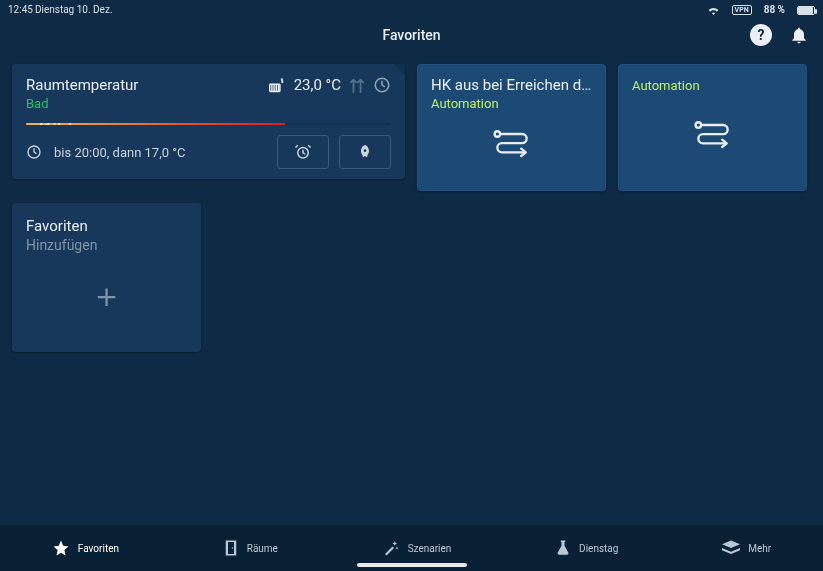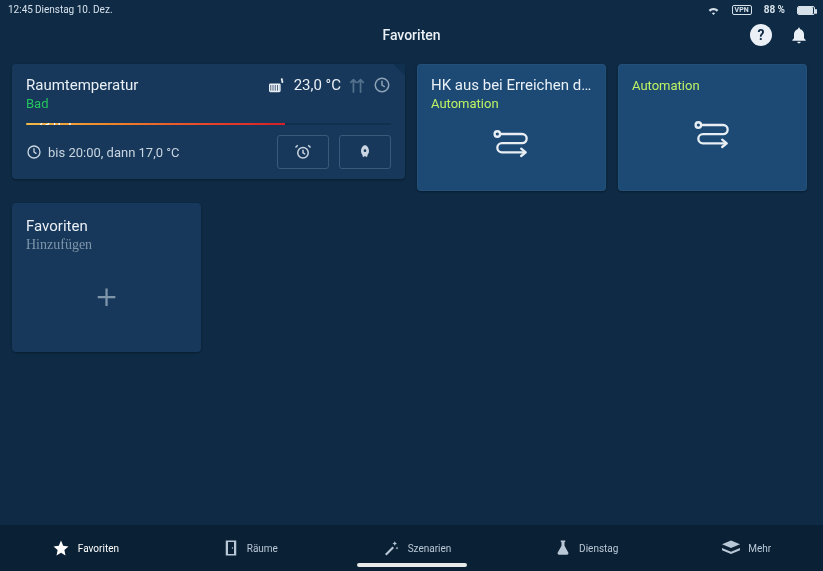--- a/index.html
+++ b/index.html
@@ -35,34 +35,34 @@
   .t-sub { font-size:13px; color:#22c55e; margin-top:2px; }
   .t-info { display:flex; align-items:center; gap:8px; color:#eaf0f6; }
   .t-val { font-size:15px; }
   .sm-icon { display:inline-flex; }
 
   .slider-track { margin-top:12px; height:30px; background:#11304e; border-radius:2px; position:relative; overflow:hidden; }
   .slider-fill { height:100%; width:71%; background: linear-gradient(90deg,#f2b94a 0%, #f08a2a 30%, #e6432a 72%, #d42027 100%); display:flex; align-items:center; padding-left:10px; font-size:13px; color:#fff; }
   .slider-thumb { position:absolute; top:2px; bottom:2px; left:calc(71% - 1px); width:3px; background:#fff; border-radius:2px; }
 
   .t-foot { margin-top:10px; display:flex; align-items:center; justify-content:space-between; }
-  .schedule { display:flex; align-items:center; gap:6px; color:#c9d5e0; font-size:13px; }
+  .schedule { display:flex; align-items:center; gap:12px; color:#c9d5e0; font-size:13px; }
   .foot-btns { display:flex; gap:10px; }
   .square-btn { width:52px; height:34px; border:1px solid #3a5a79; border-radius:3px; display:flex; align-items:center; justify-content:center; cursor:pointer; color:#c9d5e0; }
 
   
   .auto-card { height: 127px; padding: 12px 14px; display:flex; flex-direction:column; background:#1c4a75; box-shadow: inset 0 0 0 1px rgba(255,255,255,.04), 0 1px 2px rgba(0,0,0,.3); }
   .a-title { font-size:15px; color:#eaf0f6; white-space:nowrap; overflow:hidden; text-overflow:ellipsis; }
   .a-sub { font-size:13px; color:#bef264; margin-top:2px; }
   .a-icon { flex:1; display:flex; align-items:center; justify-content:center; color:#eaf0f6; }
 
   
   .add-card { height: 149px; width:189px; padding: 14px; display:flex; flex-direction:column; cursor:pointer; }
   .add-title { font-size:15px; color:#eaf0f6; }
-  .add-sub { font-size:14px; color:#7e95aa; margin-top:2px;font-family:Liberation Serif, serif; }
+  .add-sub { font-size:14px; color:#7e95aa; margin-top:2px; }
   .add-plus { flex:1; display:flex; align-items:center; justify-content:center; }
   .add-plus span { font-size:34px; color:#7e95aa; font-weight:300; }
 
   
   .tabbar { position:absolute; bottom:0; left:0; right:0; height:46px; background:#0a2034; display:flex; align-items:center; justify-content:space-around; }
   .tab { display:flex; align-items:center; gap:8px; color:#b9c8d6; font-size:10px; cursor:pointer; }
   .tab.active { color:#fff; }
   .tab .ti { display:flex; }
   .home-ind { position:absolute; bottom:4px; left:50%; transform:translateX(-50%); width:110px; height:4px; background:#fff; border-radius:3px; opacity:.9; }
 </style>

